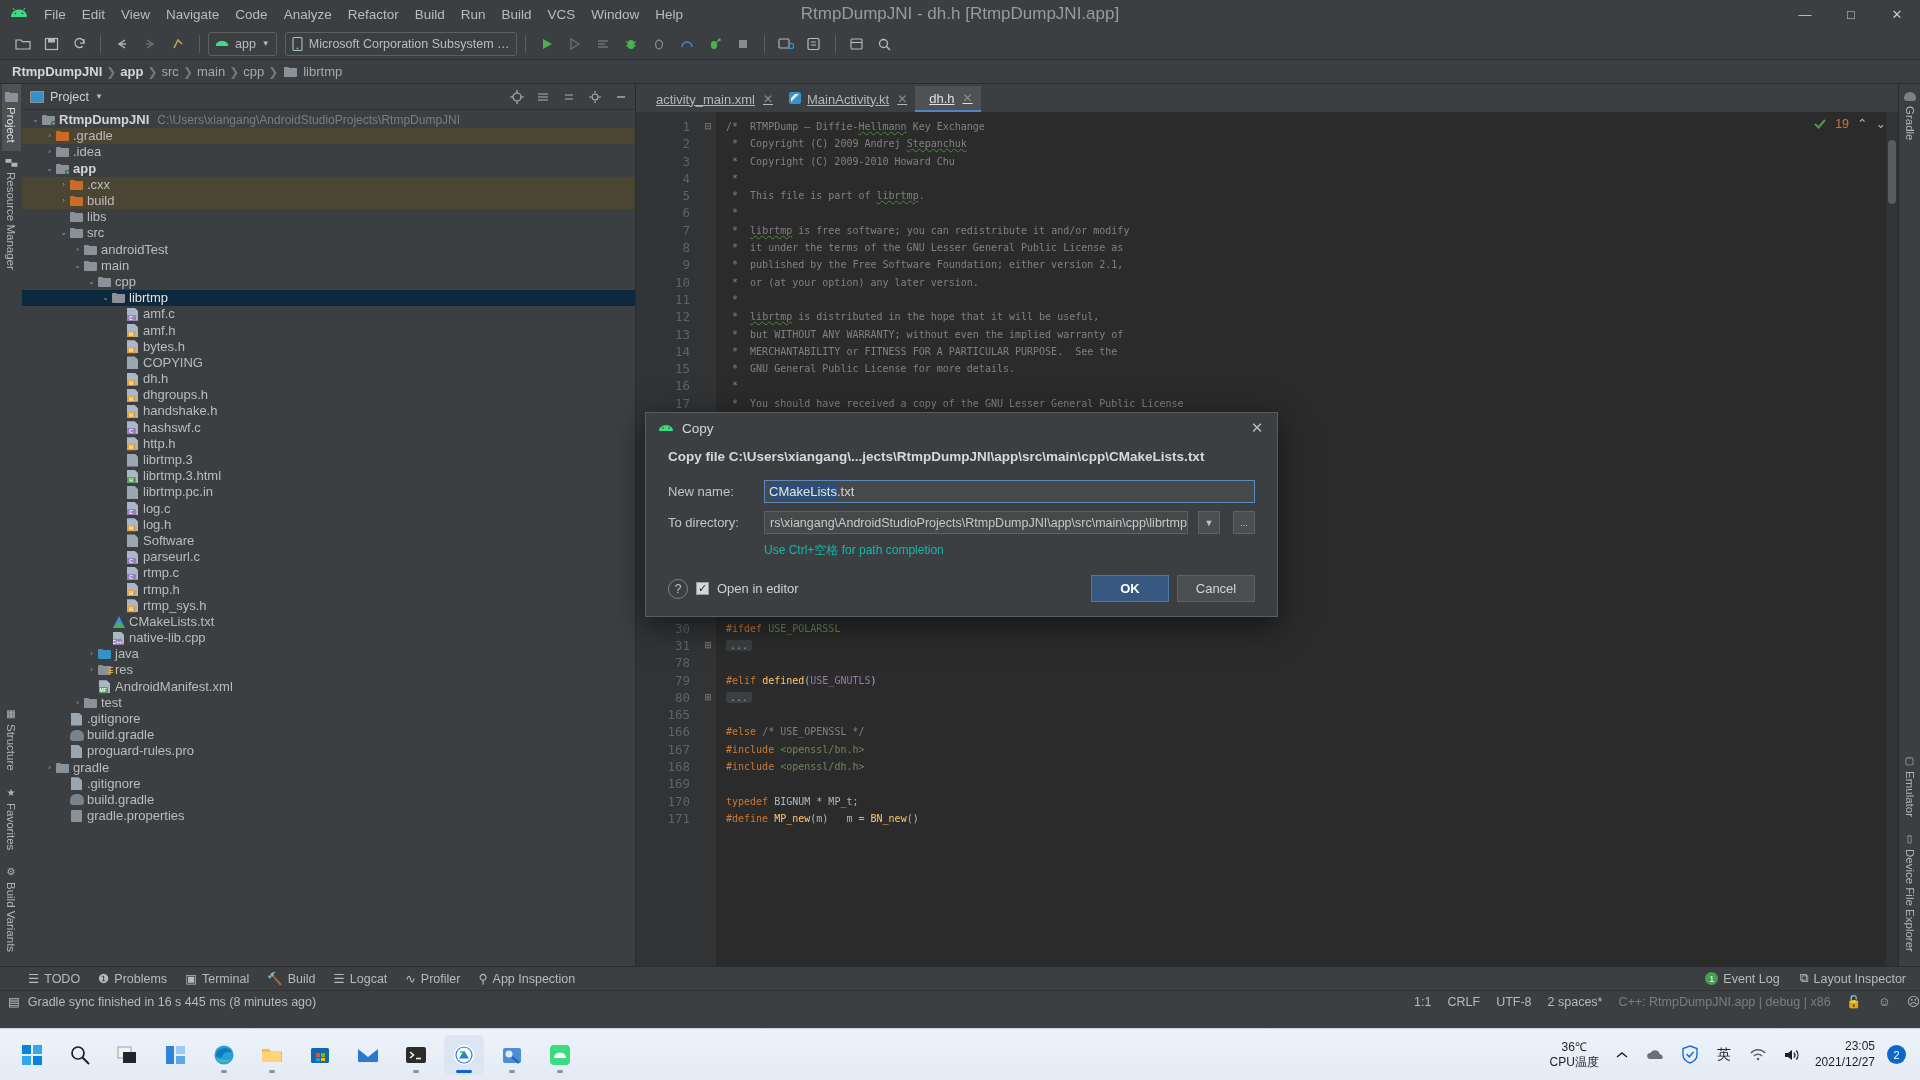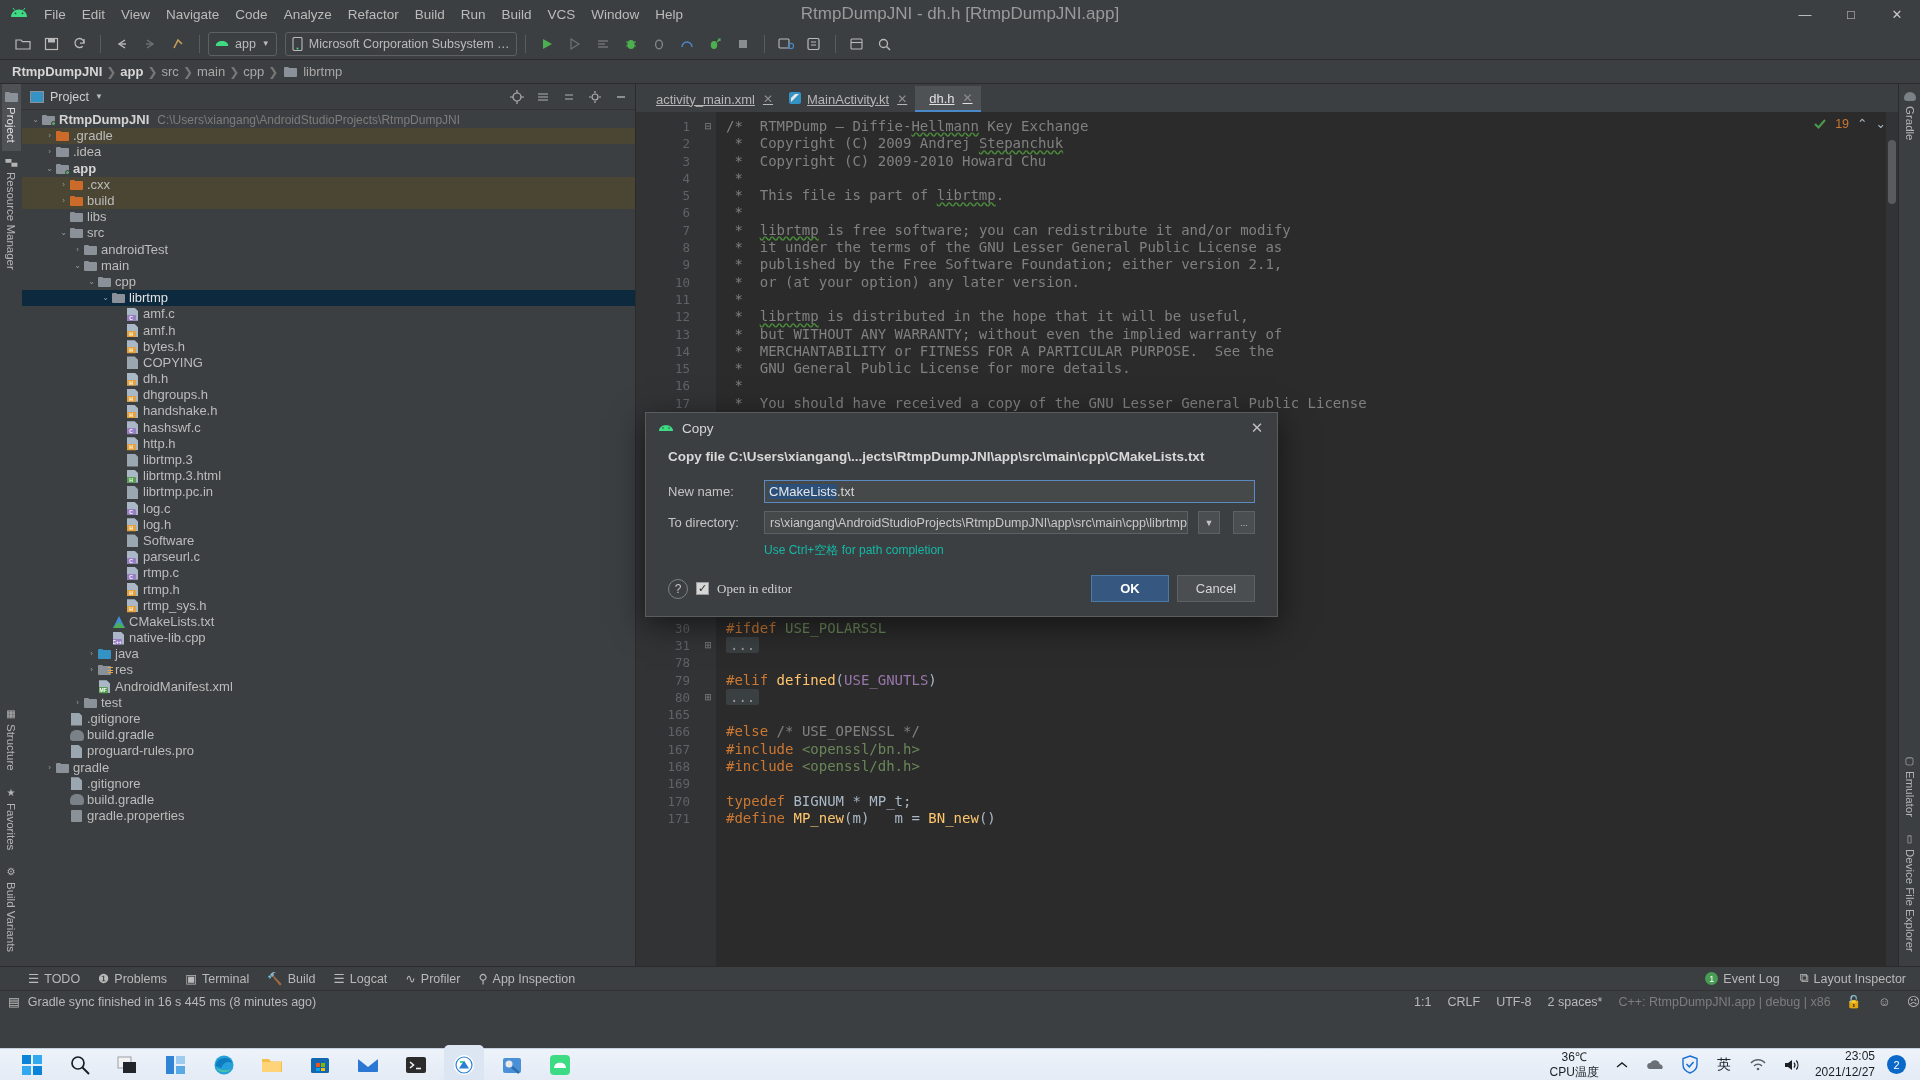--- a/index.html
+++ b/index.html
@@ -170,21 +170,21 @@
   .editor { flex:1; display:flex; position:relative; overflow:hidden; background:#2b2b2b; }
   .gutter {
     width: 64px; background:#313335; flex-shrink:0; text-align:right;
     font-family:"DejaVu Sans Mono", monospace; font-size:12.5px; color:#606366;
     padding-top:6px;
   }
   .gutter .g { height:17.3px; line-height:17.3px; padding-right:10px; }
   .foldcol { width:16px; background:#313335; flex-shrink:0; padding-top:6px; }
   .foldcol .f { height:17.3px; line-height:17.3px; text-align:center; font-size:9px; color:#808080; }
   .code {
-    flex:1; font-family:"DejaVu Sans Mono", monospace; font-size:14px;
+    flex:1; font-family:"DejaVu Sans Mono", monospace; font-size:10px;
     padding-top:6px; overflow:hidden; white-space:pre; color:#a9b7c6;
   }
   .code .ln { height:17.3px; line-height:17.3px; padding-left:10px; }
   .cm { color:#808080; }
   .sq { text-decoration: underline wavy #4a8b3a; text-decoration-skip-ink:none; }
   .kw { color:#cc7832; }
   .str { color:#6a8759; }
   .mac { color:#9876aa; }
   .fn  { color:#ffc66d; }
   .fold { background:#3a3f41; color:#999; padding:0 4px; border-radius:2px;}
@@ -251,32 +251,32 @@
   .hint { font-size:12px; color:#14b8a6; margin: 2px 0 0 96px; }
   .dlg-footer {
     display:flex; align-items:center; gap:8px; padding: 16px 22px 14px 22px;
   }
   .help-btn {
     width:20px;height:20px;border-radius:50%;border:1px solid #7d8183;
     display:flex;align-items:center;justify-content:center;font-size:12px;color:#c2c2c2;
   }
   .chk { width:13px;height:13px;border:1px solid #9a9a9a;background:#d6d6d6;color:#2b2b2b;
     font-size:11px;line-height:11px;text-align:center; }
-  .chk-lbl { font-size:13px; color:#cfcfcf;font-family:Liberation Serif, serif; }
+  .chk-lbl { font-size:13px; color:#cfcfcf; }
   .btn {
     min-width:78px; height:27px; padding:0 14px; font-size:13px;
     display:flex;align-items:center;justify-content:center;
     background:#4a4e50; color:#d5d5d5; border:1px solid #5e6163;
   }
   .btn.primary { background:#365880; border-color:#4a7ba8; color:#ffffff; font-weight:bold; }
   .dlg-footer .spacer { margin-left:auto; }
 
   
   .taskbar {
-    position:absolute; left:0; bottom:0; width:1920px; height:32px;
+    position:absolute; left:0; bottom:0; width:1920px; height:52px;
     background: linear-gradient(#eef3fa, #e4ebf5);
     display:flex; align-items:center;
     border-top:1px solid #c5d0de;
   }
   .tb-center { position:absolute; left:0; right:0; display:flex; justify-content:flex-start; gap:8px; padding-left:12px; }
   .tbi { width:40px;height:40px; display:flex;align-items:center;justify-content:center; position:relative; border-radius:5px; }
   .tbi.run:after {
     content:''; position:absolute; bottom:2px; left:50%; transform:translateX(-50%);
     width:6px;height:3px;border-radius:2px;background:#8c9099;
   }

